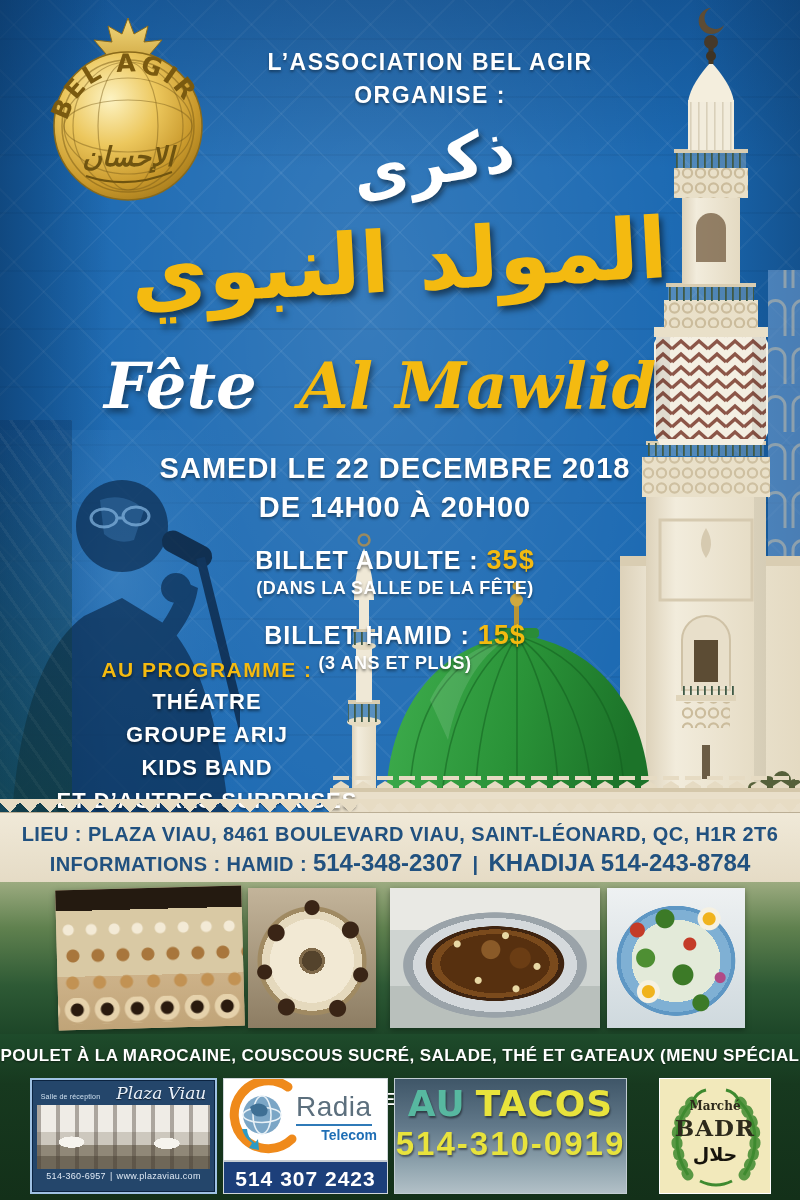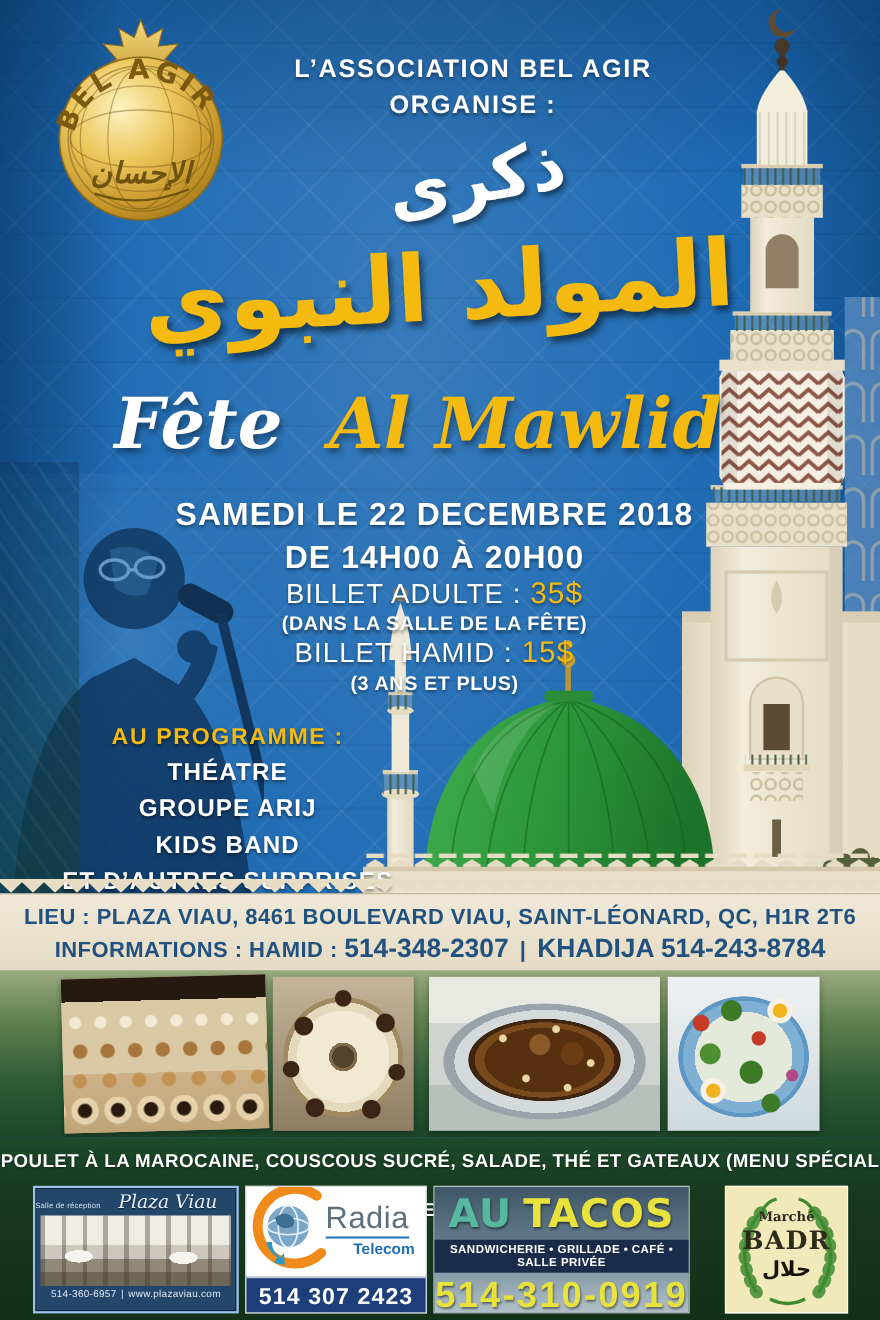--- a/index.html
+++ b/index.html
@@ -33,21 +33,21 @@
   .title-script{position:absolute;left:50px;top:348px;width:660px;text-align:center;
     font-family:"DejaVu Serif",serif;font-style:italic;font-weight:700;font-size:64px;
     text-shadow:2px 4px 6px rgba(0,0,0,.45);white-space:nowrap;}
   .title-script .w1{color:#ffffff;}
   .title-script .w2{color:#f4ba10;margin-left:20px;}
   
   .event{position:absolute;left:95px;top:452px;width:600px;text-align:center;color:#fff;
     text-shadow:0 2px 3px rgba(0,0,0,.45);}
   .ev-date{font-size:29px;font-weight:700;letter-spacing:1px;}
   .ev-time{font-size:29px;font-weight:700;letter-spacing:1px;margin-top:6px;}
-  .ev-billet{font-size:25px;font-weight:400;letter-spacing:1px;margin-top:0;}
+  .ev-billet{font-size:25px;font-weight:700;letter-spacing:1px;margin-top:21px;}
   .ev-billet .price{color:#f4ba10;font-size:27px;}
   .ev-note{font-size:18px;font-weight:700;letter-spacing:.5px;margin-top:2px;}
   
   .program{position:absolute;left:42px;top:658px;width:330px;text-align:center;color:#fff;
     text-shadow:0 2px 3px rgba(0,0,0,.5);}
   .pg-head{color:#f4ba10;font-size:21px;font-weight:700;letter-spacing:1.5px;}
   .pg-item{font-size:22px;font-weight:700;letter-spacing:1px;margin-top:7px;}
   
   .singer{position:absolute;left:0;top:430px;width:240px;height:420px;}
   .mosque{position:absolute;right:0;top:0;width:470px;height:820px;}
@@ -117,21 +117,21 @@
   
   .footer-bg{position:absolute;left:0;top:1034px;width:800px;height:166px;
     background:linear-gradient(180deg,#1e4b2b 0,#17391f 30%,#133019 100%);}
   .menu-line{position:absolute;left:0;top:1034px;width:800px;height:46px;line-height:44px;
     text-align:center;color:#fff;font-size:17px;font-weight:700;letter-spacing:.4px;
     text-shadow:0 1px 2px rgba(0,0,0,.5);}
   .sponsor{position:absolute;top:1078px;height:116px;box-sizing:border-box;}
   
   .sp-plaza{left:30px;width:187px;background:#24466b;border:2px solid #9fc2e4;
     box-shadow:0 0 0 1px #0b2340 inset;}
-  .plaza-head{display:flex;align-items:baseline;gap:16px;margin-top:3px;}
+  .plaza-head{display:flex;align-items:baseline;justify-content:center;gap:16px;margin-top:3px;}
   .plaza-tag{font-size:7px;color:#cfe0f0;letter-spacing:.2px;}
   .plaza-name{font-family:"DejaVu Serif",serif;font-style:italic;font-size:17px;color:#eaf2fb;
     text-shadow:0 1px 1px rgba(0,0,0,.6);}
   .plaza-photo{height:64px;margin:2px 5px;
     background-image:
       radial-gradient(ellipse 16px 7px at 20% 58%,#f6f4ee 0 80%,transparent 81%),
       radial-gradient(ellipse 16px 7px at 75% 60%,#f6f4ee 0 80%,transparent 81%),
       repeating-linear-gradient(90deg,rgba(70,60,50,.40) 0 4px,transparent 4px 19px),
       linear-gradient(180deg,#efece6 0 42%,#cdc8be 42% 62%,#908878 62% 80%,#6f6758 80%);}
   .plaza-foot{font-size:9px;color:#dfe9f5;text-align:center;letter-spacing:.3px;margin-top:2px;}
@@ -429,21 +429,20 @@
       <span class="radia-name">Radia</span>
       <span class="radia-sub">Telecom</span>
     </div>
     <div class="radia-bar">514 307 2423</div>
   </div>
 
   <div class="sponsor sp-tacos">
     <div class="tacos-title">
       <span class="t1">AU</span><span class="t2">TACOS</span>
     </div>
-    <div class="tacos-services">SANDWICHERIE • GRILLADE • CAFÉ • SALLE PRIVÉE</div>
     <div class="tacos-phone">514-310-0919</div>
   </div>
 
   <div class="sponsor sp-badr">
     <svg class="badr-wreath" width="112" height="114" viewBox="0 0 112 114">
       <g stroke="#3e8a2f" fill="none">
         <path d="M28 96 C12 72 13 42 33 22" stroke-width="3"></path>
         <path d="M84 96 C100 72 99 42 79 22" stroke-width="3"></path>
         <path d="M28 96 C12 72 13 42 33 22" stroke-width="11" stroke-dasharray="2 9" stroke-linecap="round" opacity=".85"></path>
         <path d="M84 96 C100 72 99 42 79 22" stroke-width="11" stroke-dasharray="2 9" stroke-linecap="round" opacity=".85"></path>

